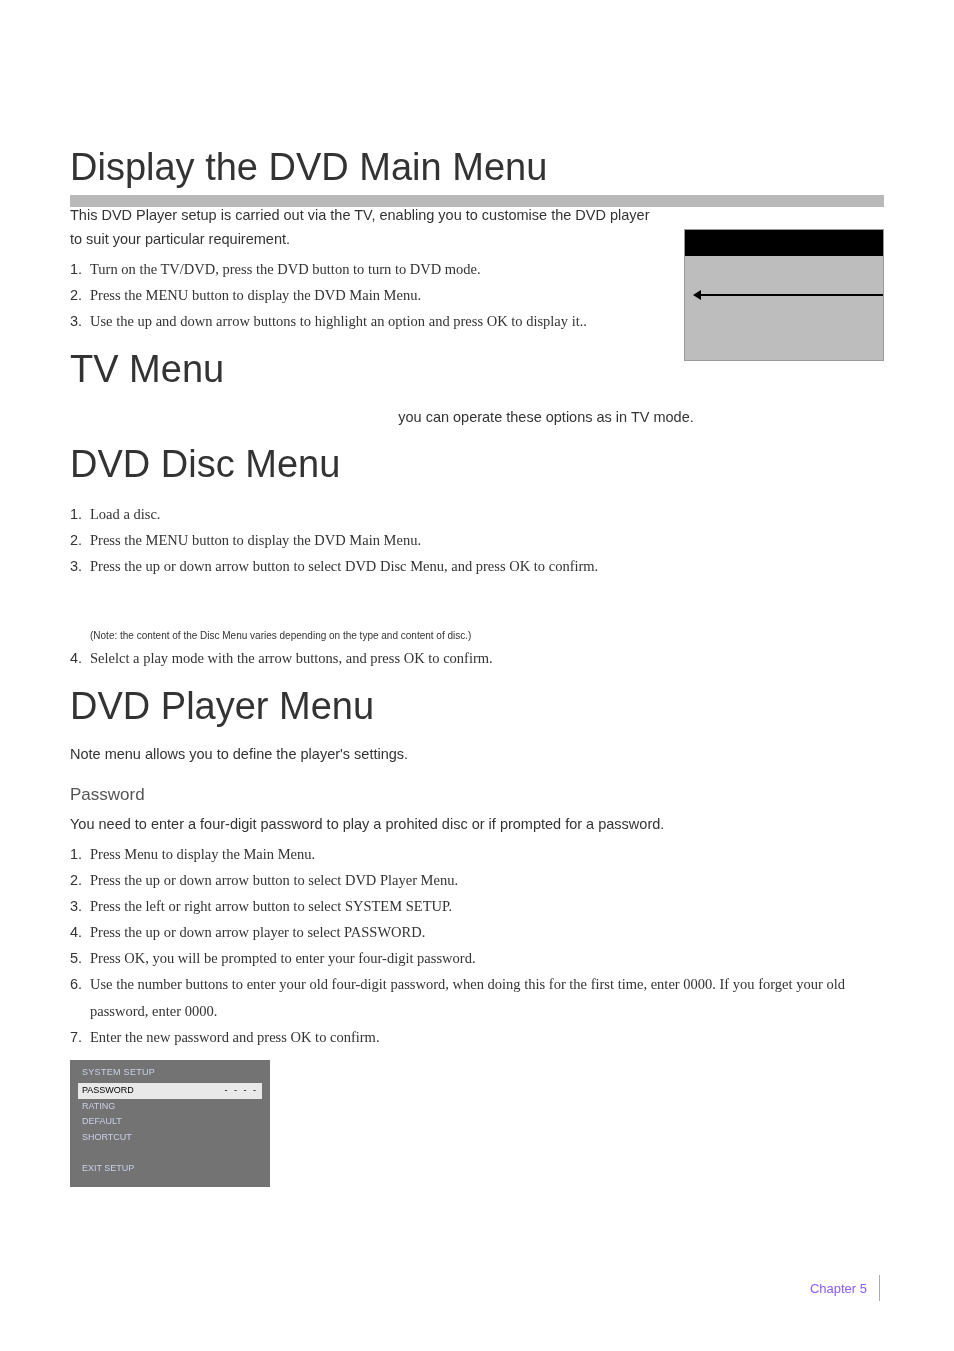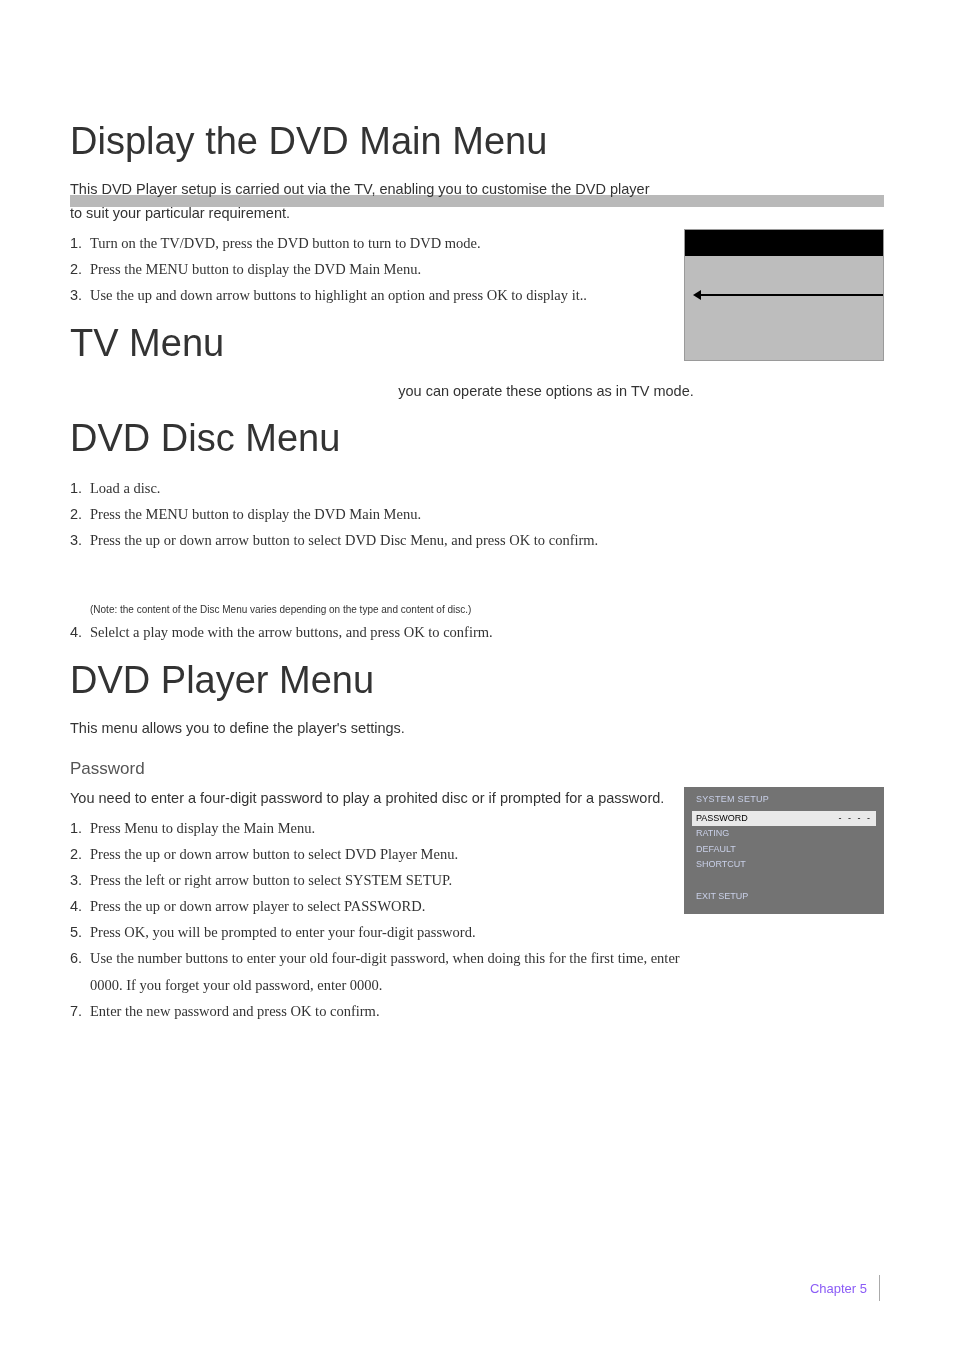--- a/index.html
+++ b/index.html
@@ -1,29 +1,29 @@
 <!DOCTYPE html>
 <html><head>
 <meta charset="utf-8">
 <style>
   * { box-sizing: border-box; margin: 0; padding: 0; }
   html, body { width: 954px; height: 1351px; background: #ffffff; font-family: Arial, Helvetica, sans-serif; color: #333; }
-  .page { position: relative; width: 954px; height: 1351px; padding: 92px 70px 60px 70px; }
+  .page { position: relative; width: 954px; height: 1351px; padding: 118px 70px 60px 70px; }
   .grey-bar { position: absolute; top: 195px; left: 70px; width: 814px; height: 12px; background: #b9b9b9; }
   .content { position: relative; margin-top: 28px; }
   h1 { font-weight: 300; font-size: 38px; color: #333; margin-bottom: 14px; line-height: 1.15; }
   h1.tight { margin-top: 14px; }
   p.body { font-size: 14.5px; line-height: 1.65; color: #333; margin-bottom: 2px; }
   .list { margin-top: 4px; margin-bottom: 10px; }
   .list .item { display: flex; font-size: 14.5px; line-height: 1.8; }
   .list .item .num { width: 20px; flex: none; }
   .list .item .txt { flex: 1; font-family: Liberation Serif, serif; }
   .note-line { padding-left: 20px; font-size: 10px; line-height: 1.8; margin-top: 48px; }
   .subhead { font-size: 17px; color: #555; margin-top: 18px; margin-bottom: 8px; font-weight: 400; }
-  .col-wrap { display: flex; align-items: flex-start; }
+  .col-wrap { display: flex; align-items: flex-start; flex-direction: column; }
   .col-main { flex: 1; }
   
   .tv-fig { position: absolute; top: 229px; right: 70px; width: 200px; height: 132px; background: #bdbdbd; border: 1px solid #9a9a9a; display: flex; flex-direction: column; }
   .tv-fig .tv-top { height: 26px; background: #000; }
   .tv-fig .tv-mid { flex: 1; position: relative; }
   .tv-fig .arrow-row { position: absolute; top: 38px; left: 10px; right: 0; height: 2px; background: #000; }
   .tv-fig .arrow-row::before { content: ""; position: absolute; left: -2px; top: -4px; border-top: 5px solid transparent; border-bottom: 5px solid transparent; border-right: 8px solid #000; }
   
   .setup-fig { width: 200px; background: #737373; color: #c9d0e8; font-size: 9px; line-height: 1.5; padding: 6px 8px 10px 8px; }
   .setup-fig .hdr { font-size: 9px; letter-spacing: 0.3px; margin-bottom: 4px; color: #c9d0e8; padding-left: 4px; }
@@ -88,21 +88,21 @@
           <span class="txt">Press the up or down arrow button to select DVD Disc Menu, and press OK to confirm.</span>
         </div>
       <div class="note-line">(Note: the content of the Disc Menu varies depending on the type and content of disc.)</div>
       <div class="item">
           <span class="num">4.</span>
           <span class="txt">Selelct a play mode with the arrow buttons, and press OK to confirm.</span>
         </div>
     </div>
 
     <h1 class="tight">DVD Player Menu</h1>
-    <p class="body" style="margin-bottom:8px;">This menu allows you to define the player's settings.</p>
+    <p class="body" style="margin-bottom:8px;">Note menu allows you to define the player's settings.</p>
 
     <div class="subhead">Password</div>
 
     <div class="col-wrap">
       <div class="col-main">
         <p class="body">You need to enter a four-digit password to play a prohited disc or if prompted for a password.</p>
         <div class="list">
           <div class="item">
               <span class="num">1.</span>
               <span class="txt">Press Menu to display the Main Menu.</span>

